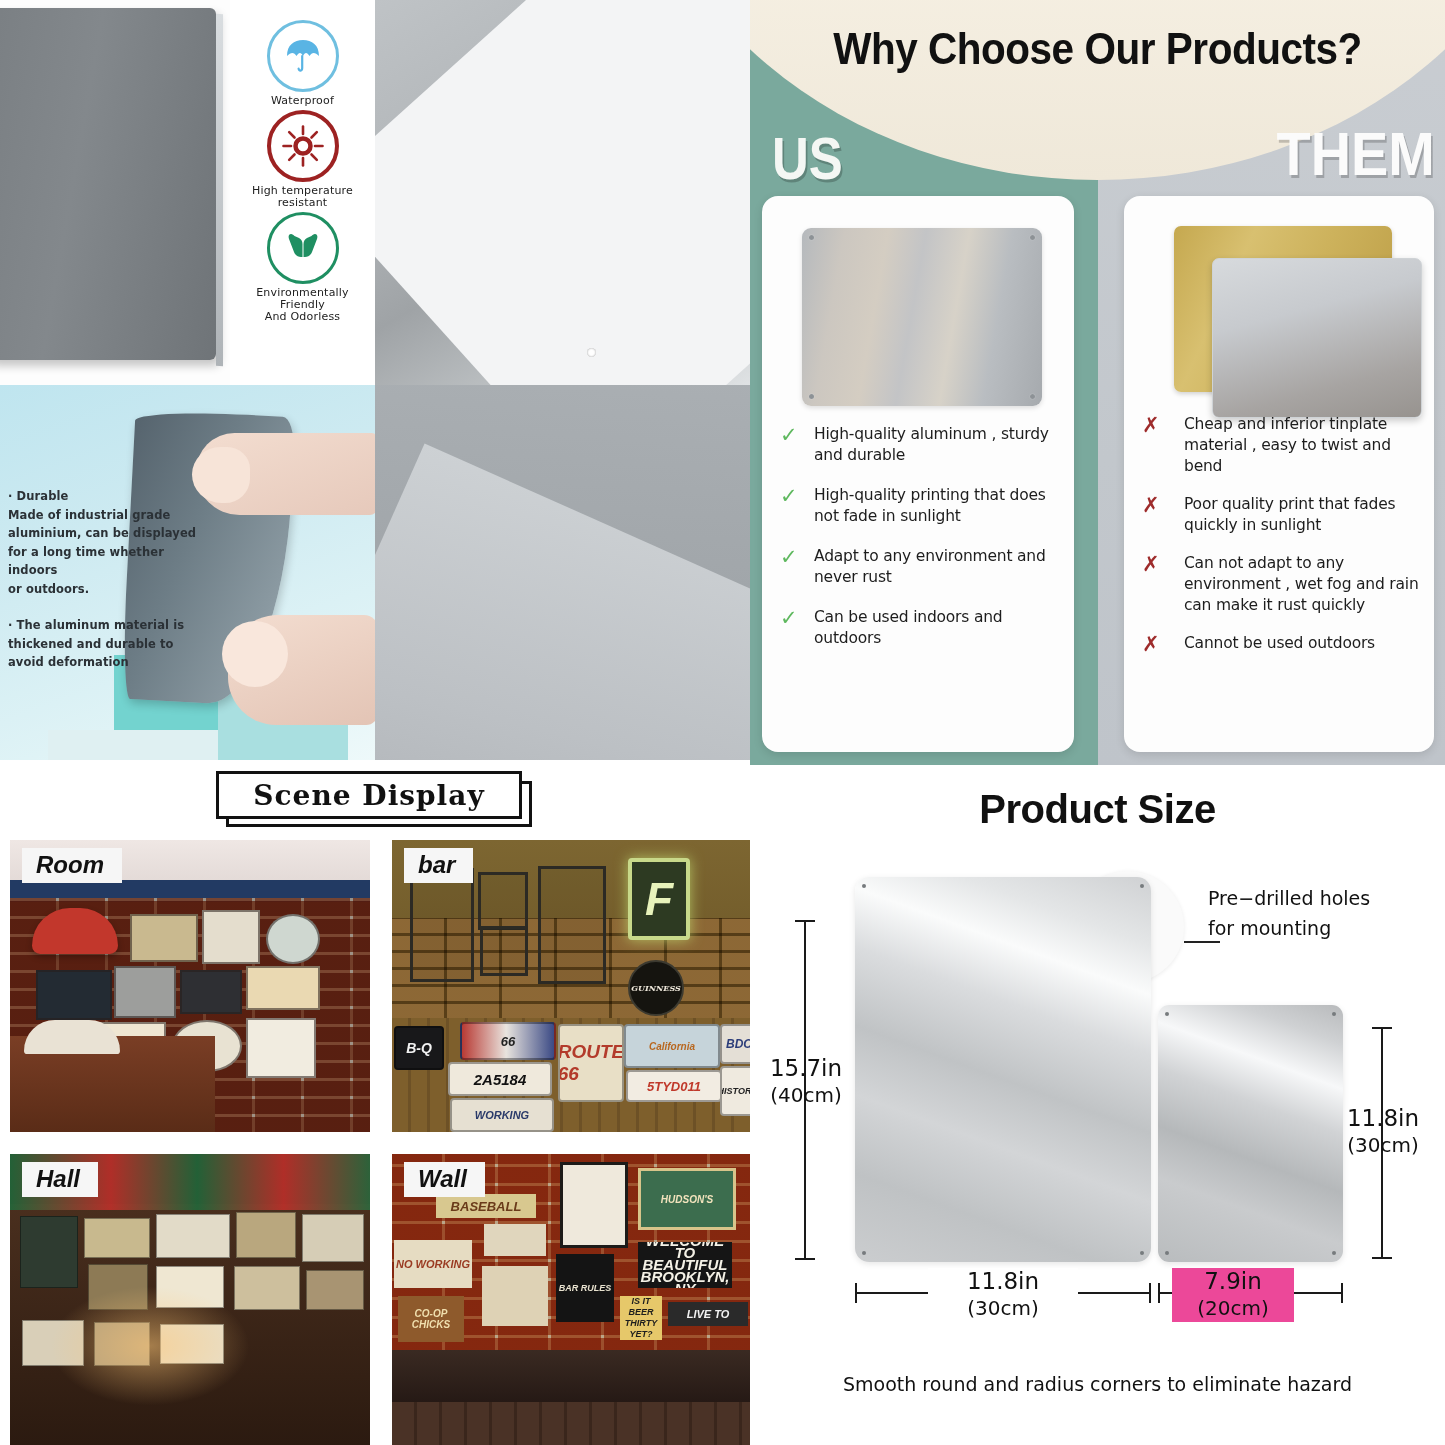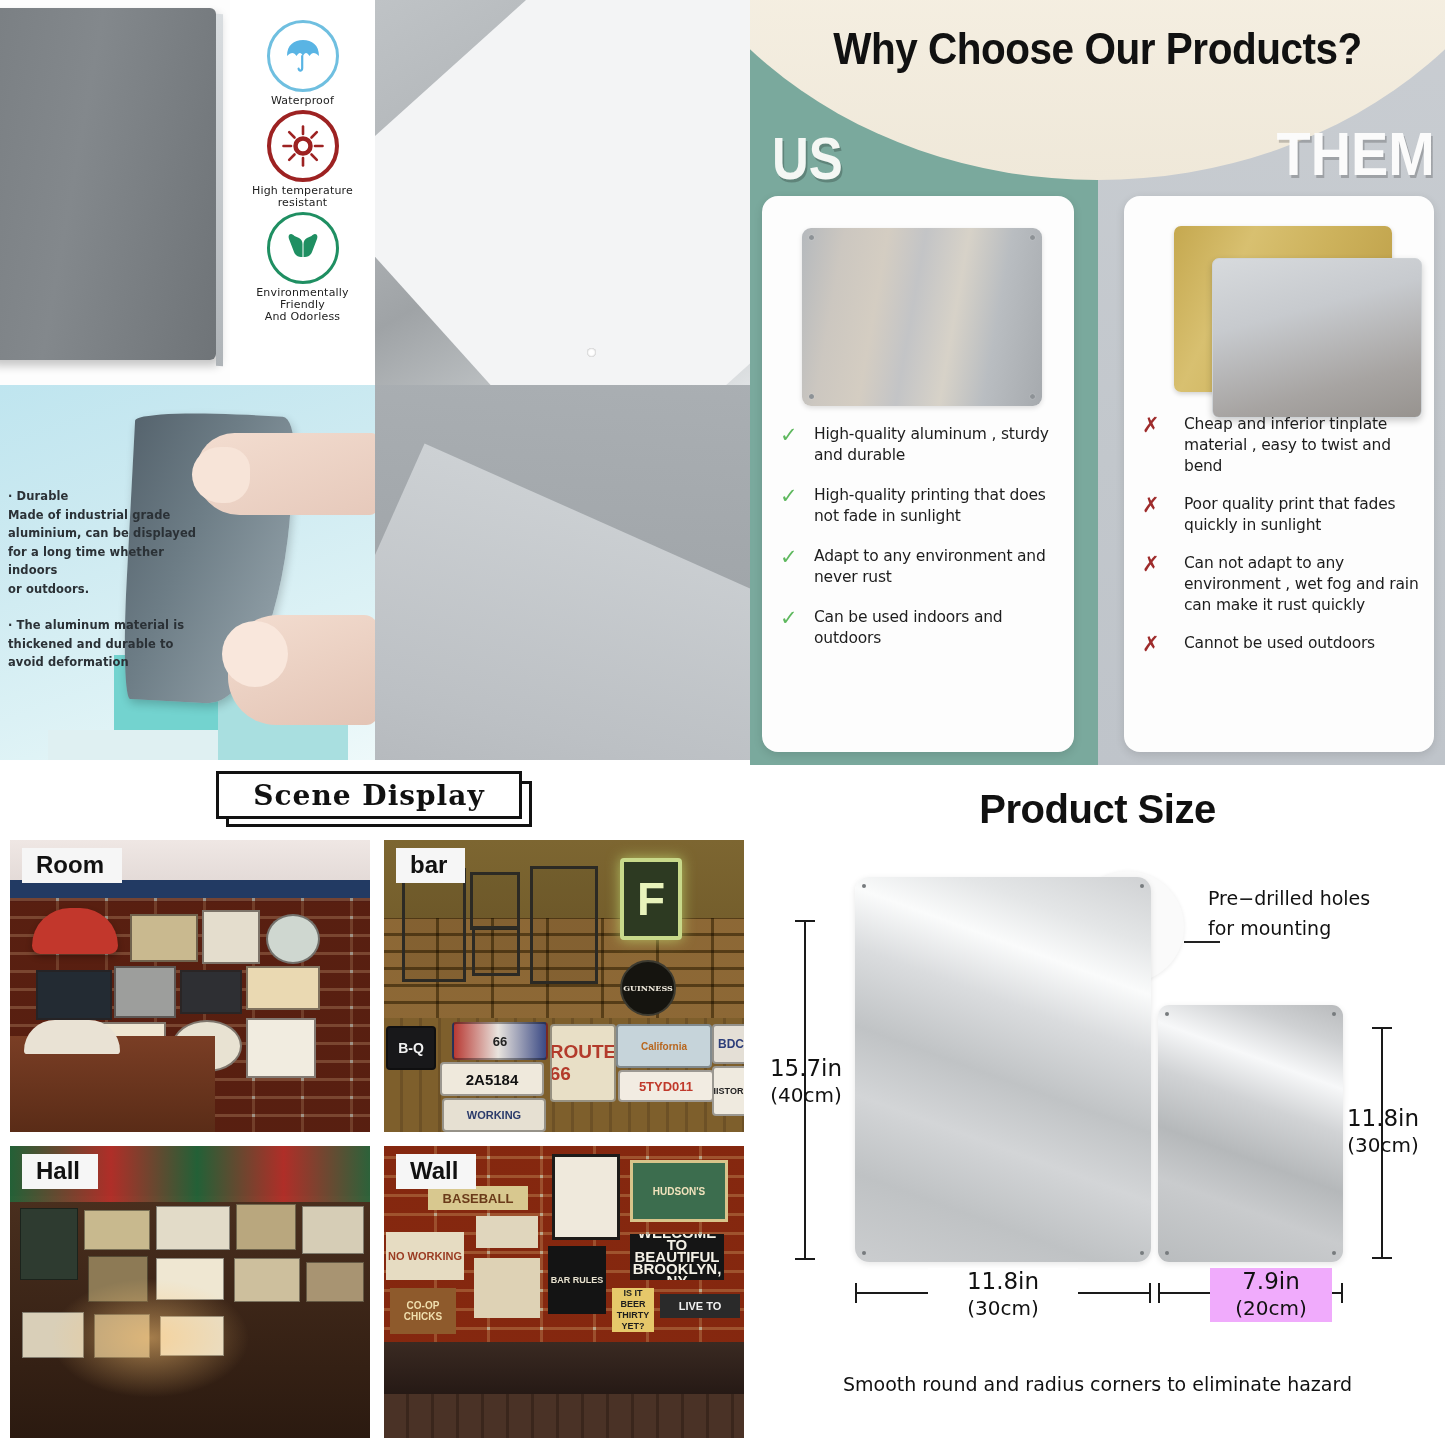--- a/index.html
+++ b/index.html
@@ -240,21 +240,22 @@
     display:flex;align-items:center;justify-content:center;
   }
   .scene-header .main-box span{
     font-family:"DejaVu Serif", serif;font-weight:bold;
     font-size:28px;color:#111;letter-spacing:1px;
   }
 
   .scene-grid{
     position:absolute;left:10px;top:840px;width:736px;height:558px;
     display:grid;grid-template-columns:360px 360px;grid-template-rows:292px 292px;
-    gap:14px;
+    gap:22px;
+    font-style:italic;
   }
   .scene-cell{position:relative;overflow:hidden;}
   .scene-tag{
     position:absolute;left:12px;top:8px;background:#f6f6f6;
     padding:3px 18px 4px 14px;
     font-family:"Liberation Sans", sans-serif;font-weight:bold;
     font-size:24px;color:#111;z-index:4;
   }
 
   
@@ -714,21 +715,21 @@
     <div class="dim-label" style="left:178px;top:503px;width:150px;background:#fff;">
       <span class="v1">11.8in</span>
       <span class="v2">(30cm)</span>
     </div>
 
     <div class="dim-h" style="left:408px;top:518px;width:185px;height:20px;">
       <span class="cap l"></span>
       <span class="bar"></span>
       <span class="cap r"></span>
     </div>
-    <div class="dim-label" style="left:460px;top:503px;width:122px;background:#f0abfc;">
+    <div class="dim-label" style="left:422px;top:503px;width:122px;background:#ec4899;">
       <span class="v1">7.9in</span>
       <span class="v2">(20cm)</span>
     </div>
 
     <div class="size-caption">Smooth round and radius corners to eliminate hazard</div>
   </div>
 
 </div>
 
 </body></html>

